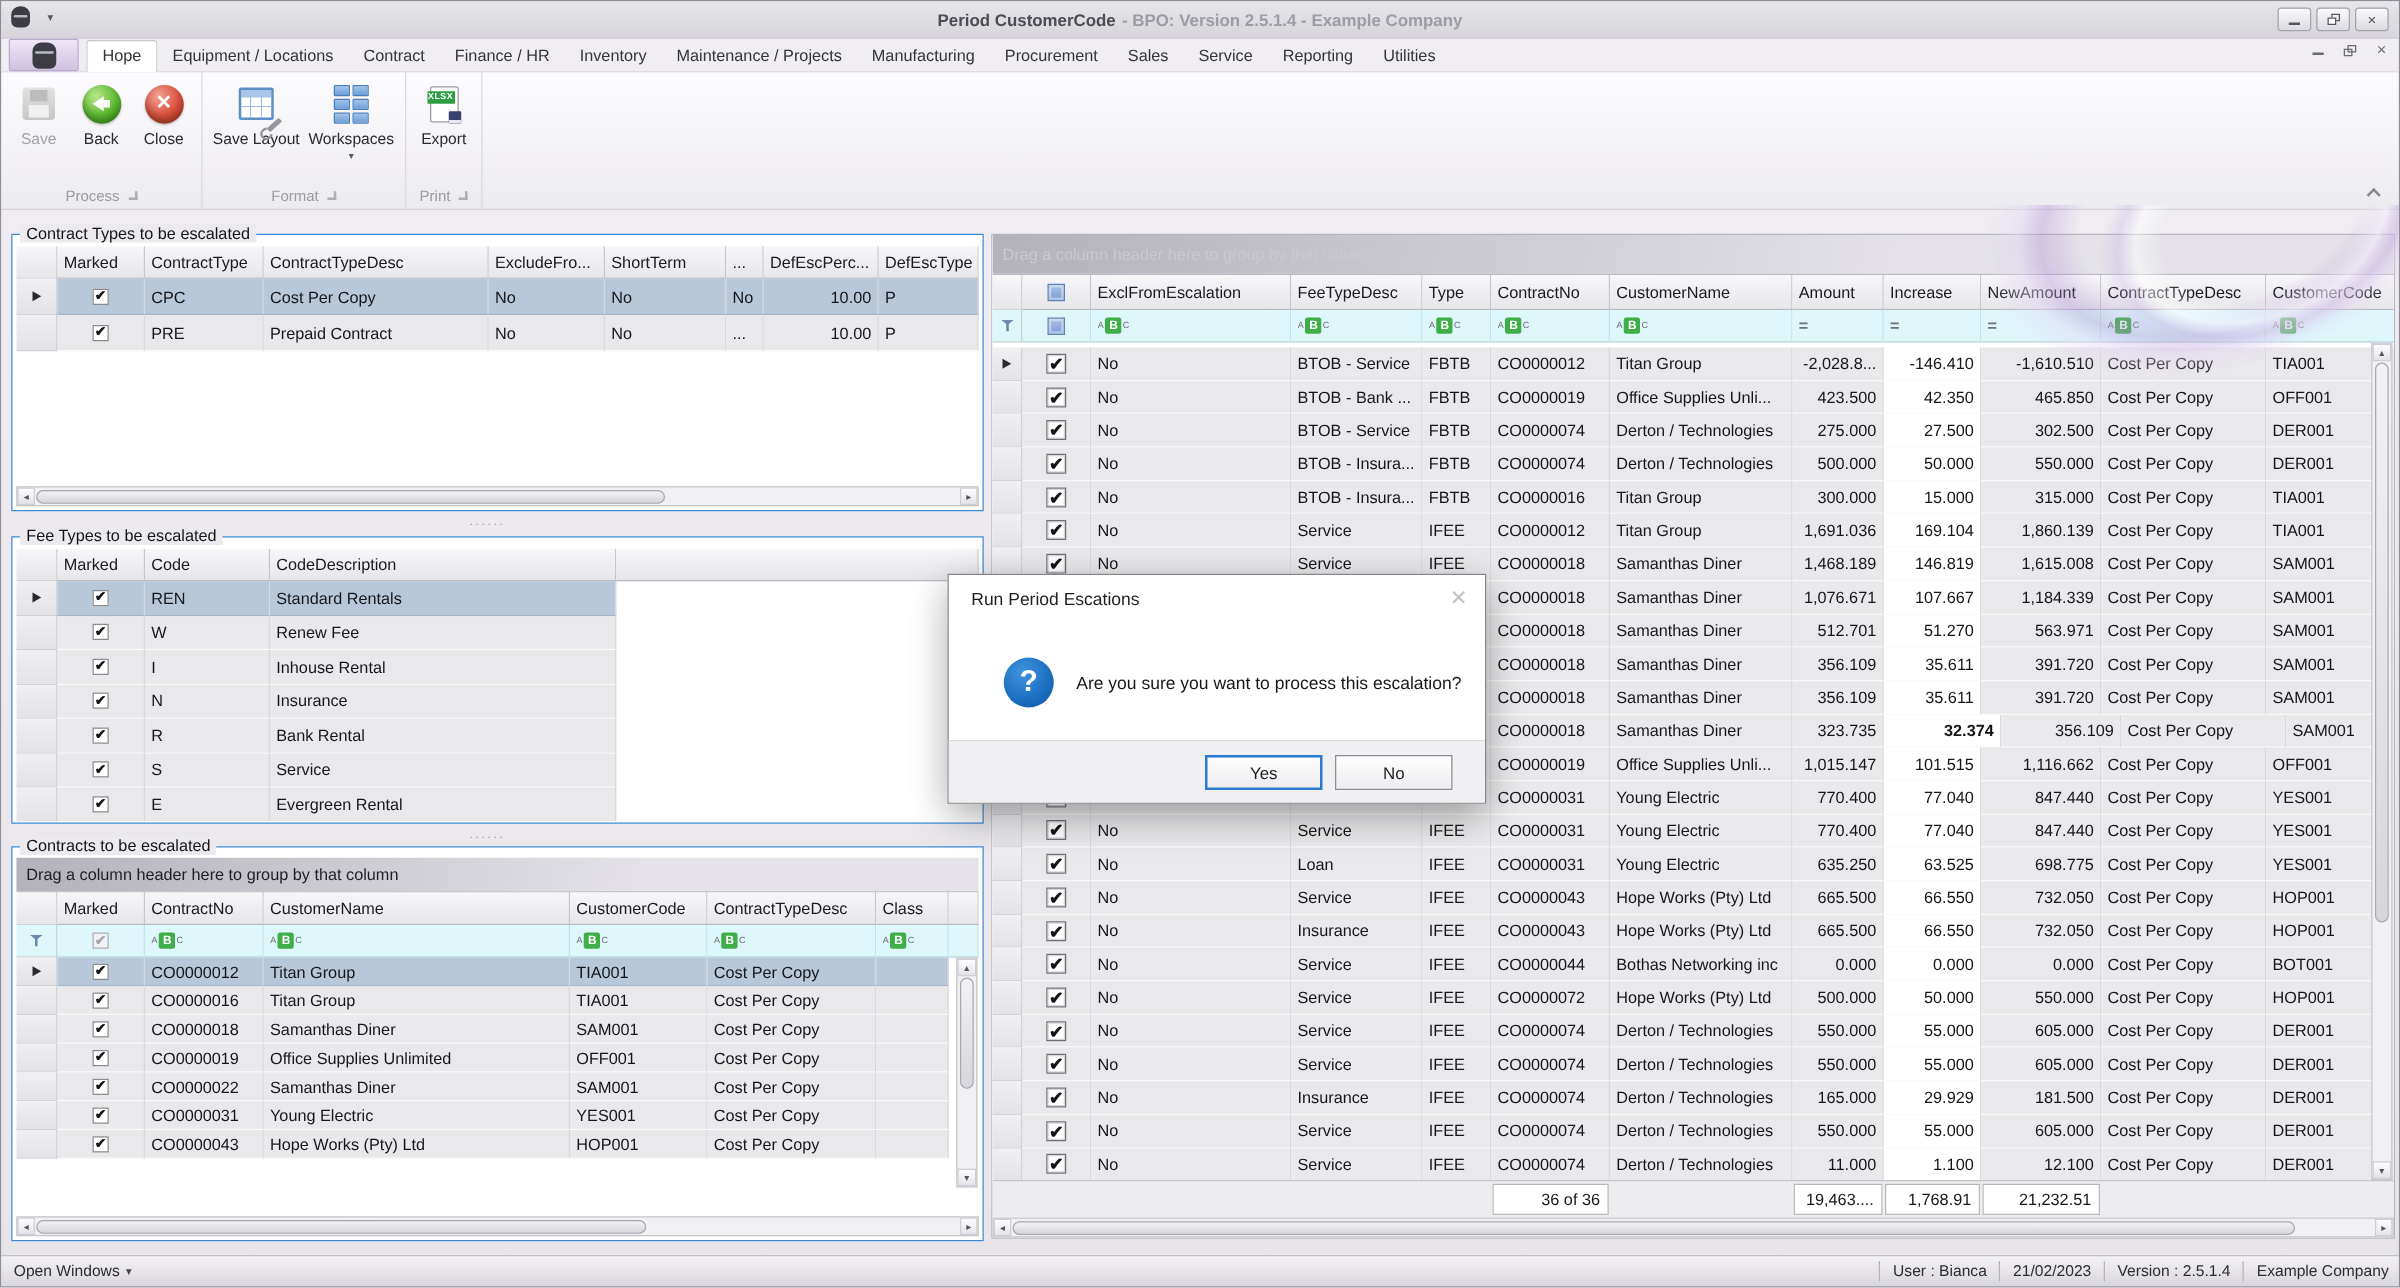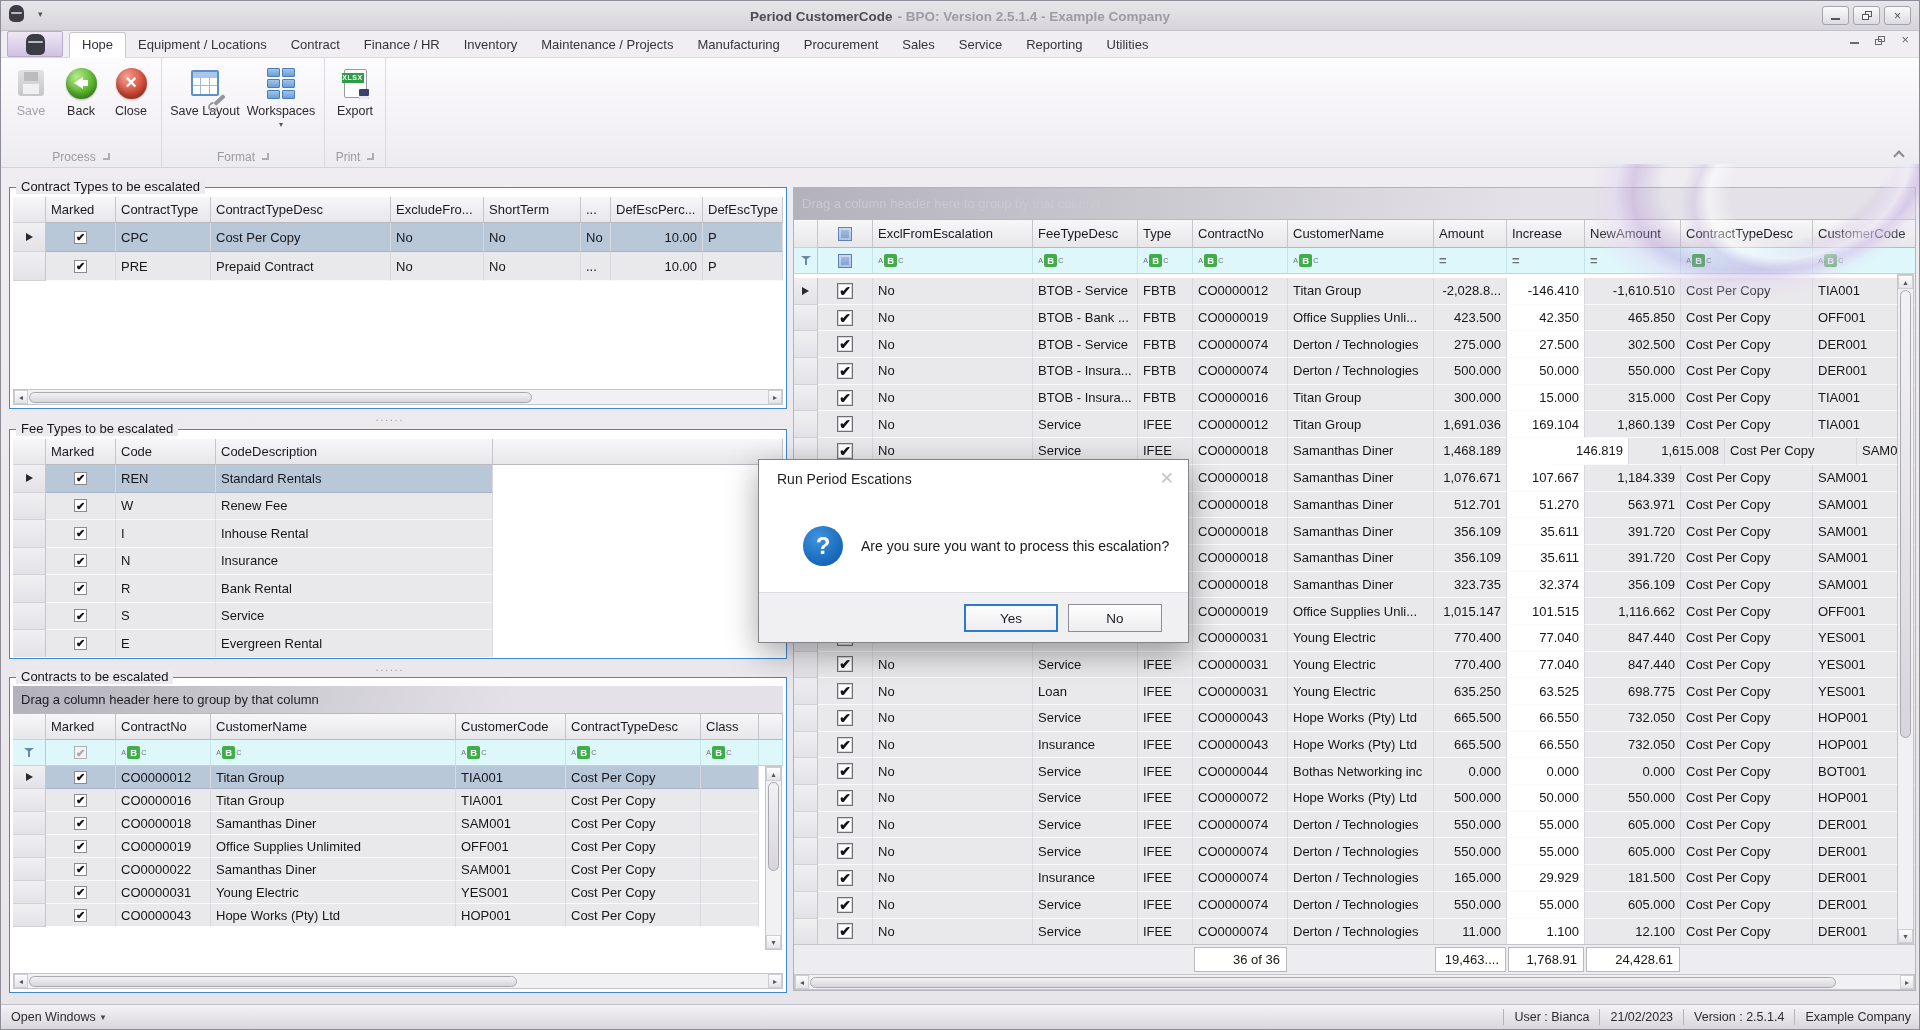--- a/index.html
+++ b/index.html
@@ -759,21 +759,21 @@
             <div class="ind" style="width: 24px;"></div>
             <div class="gcell dcell" style="width: 55px; justify-content: center;">
               <div class="cb big">✔</div>
             </div>
             <div class="gcell dcell" style="width: 160px;">No</div>
             <div class="gcell dcell" style="width: 105px;">Service</div>
             <div class="gcell dcell" style="width: 55px;">IFEE</div>
             <div class="gcell dcell" style="width: 95px;">CO0000018</div>
             <div class="gcell dcell" style="width: 146px;">Samanthas Diner</div>
             <div class="gcell dcell" style="width: 73px; justify-content: flex-end;">1,468.189</div>
-            <div class="gcell dcell wcell" style="width: 78px; justify-content: flex-end; margin-left: 44px;">146.819</div>
+            <div class="gcell dcell wcell" style="width: 78px; justify-content: flex-end;">146.819</div>
             <div class="gcell dcell" style="width: 96px; justify-content: flex-end;">1,615.008</div>
             <div class="gcell dcell" style="width: 132px;">Cost Per Copy</div>
             <div class="gcell dcell" style="width: 105px;">SAM001</div>
           </div>
           <div class="grow drow" style="height: 26.7px;">
             <div class="ind" style="width: 24px;"></div>
             <div class="gcell dcell" style="width: 55px; justify-content: center;">
               <div class="cb big">✔</div>
             </div>
             <div class="gcell dcell" style="width: 160px;">No</div>
@@ -839,21 +839,21 @@
             <div class="ind" style="width: 24px;"></div>
             <div class="gcell dcell" style="width: 55px; justify-content: center;">
               <div class="cb big">✔</div>
             </div>
             <div class="gcell dcell" style="width: 160px;">No</div>
             <div class="gcell dcell" style="width: 105px;">Service</div>
             <div class="gcell dcell" style="width: 55px;">IFEE</div>
             <div class="gcell dcell" style="width: 95px;">CO0000018</div>
             <div class="gcell dcell" style="width: 146px;">Samanthas Diner</div>
             <div class="gcell dcell" style="width: 73px; justify-content: flex-end;">323.735</div>
-            <div class="gcell dcell wcell" style="width: 78px; justify-content: flex-end;">32.374</div>
+            <div class="gcell dcell wcell" style="width: 94px; justify-content: flex-end; font-weight: bold;">32.374</div>
             <div class="gcell dcell" style="width: 96px; justify-content: flex-end;">356.109</div>
             <div class="gcell dcell" style="width: 132px;">Cost Per Copy</div>
             <div class="gcell dcell" style="width: 105px;">SAM001</div>
           </div>
           <div class="grow drow" style="height: 26.7px;">
             <div class="ind" style="width: 24px;"></div>
             <div class="gcell dcell" style="width: 55px; justify-content: center;">
               <div class="cb big">✔</div>
             </div>
             <div class="gcell dcell" style="width: 160px;">No</div>
@@ -1057,21 +1057,21 @@
             <div class="gcell dcell wcell" style="width: 78px; justify-content: flex-end;">1.100</div>
             <div class="gcell dcell" style="width: 96px; justify-content: flex-end;">12.100</div>
             <div class="gcell dcell" style="width: 132px;">Cost Per Copy</div>
             <div class="gcell dcell" style="width: 105px;">DER001</div>
           </div>
         </div>
       <div class="sumbar">
         <div class="sumbox" style="left:400px; width:93px;">36 of 36</div>
         <div class="sumbox" style="left:641px; width:71px;">19,463....</div>
         <div class="sumbox" style="left:714px; width:76px;">1,768.91</div>
-        <div class="sumbox" style="left:792px; width:94px;">24,428.61</div>
+        <div class="sumbox" style="left:792px; width:94px;">21,232.51</div>
       </div>
       <div class="sb v" style="right:1px; top:86px; bottom:46px; width:17px;">
         <div class="sba">▴</div>
         <div class="sbtrack">
             <div class="sbthumb" style="height:70%;"></div>
           </div>
         <div class="sba">▾</div>
       </div>
       <div class="sb h" style="left:0; right:0; bottom:0; height:16px;">
         <div class="sba">◂</div>

